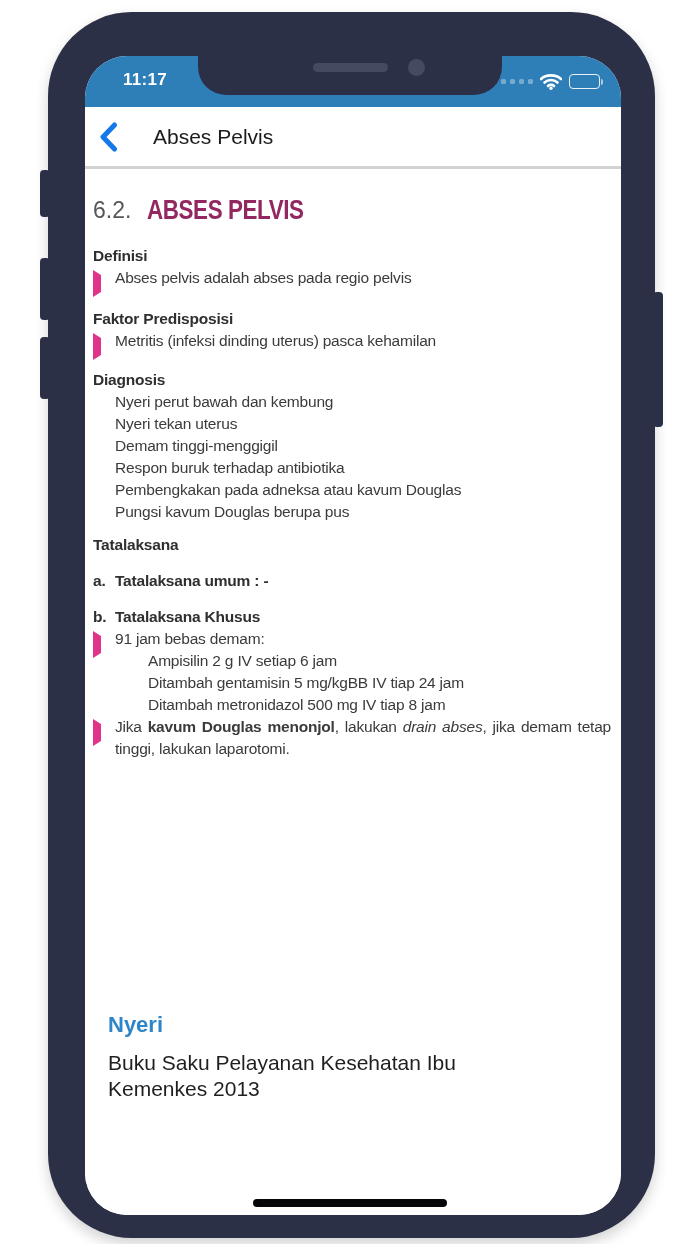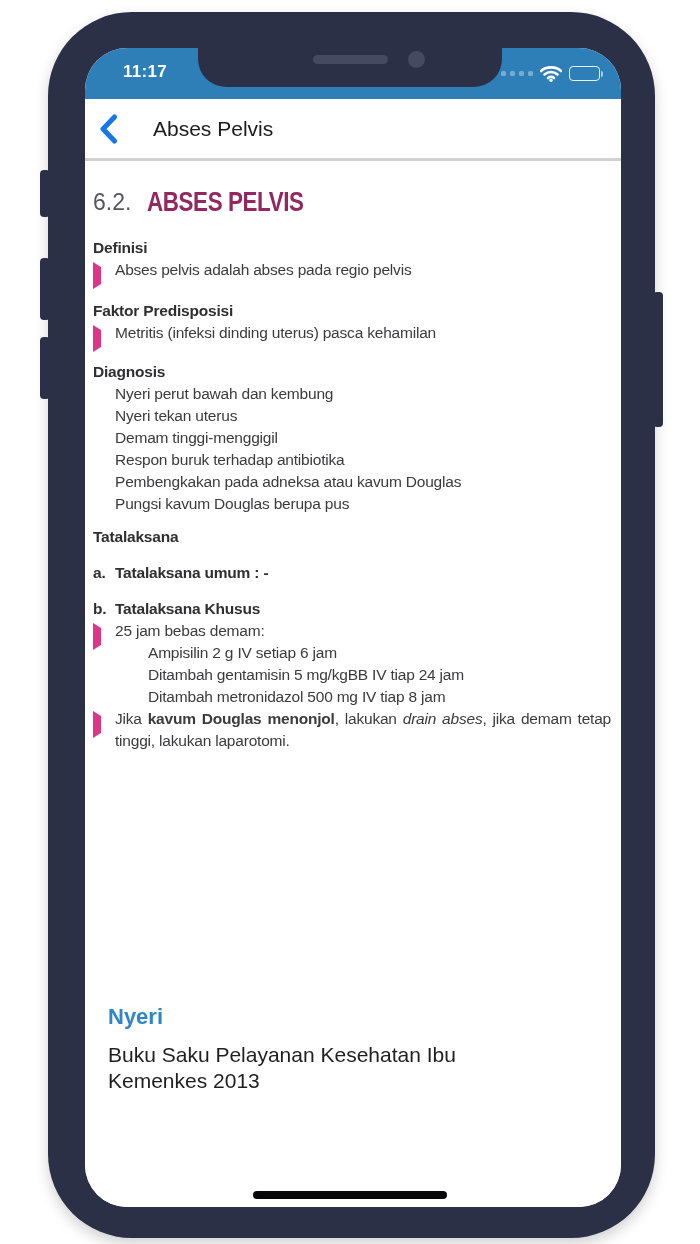--- a/index.html
+++ b/index.html
@@ -8,21 +8,21 @@
 
   
   .phone-frame { position:absolute; left:48px; top:12px; width:607px; height:1226px;
                  background:var(--frame); border-radius:84px; box-shadow:0 6px 14px rgba(0,0,0,.18); }
   .side-btn { position:absolute; background:var(--frame); border-radius:4px; }
   .btn-mute { left:40px; top:170px; width:10px; height:47px; }
   .btn-volup { left:40px; top:258px; width:10px; height:62px; }
   .btn-voldn { left:40px; top:337px; width:10px; height:62px; }
   .btn-power { left:653px; top:292px; width:10px; height:135px; }
 
-  .screen { position:absolute; left:85px; top:48px; width:536px; height:1159px;
+  .screen { position:absolute; left:85px; top:56px; width:536px; height:1159px;
             background:#ffffff; border-radius:42px; overflow:hidden; }
 
   
   .status-bar { position:absolute; left:0; top:0; width:536px; height:51px; background:var(--statusbar); }
   .time { position:absolute; left:38px; top:14px; color:#fff; font-size:17px; font-weight:bold; letter-spacing:.3px; }
   .sb-right { position:absolute; right:21px; top:0; height:51px; display:flex; align-items:center; gap:7px; }
   .sig-dots { display:flex; gap:4px; }
   .sig-dots i { width:5px; height:5px; border-radius:1.5px; background:rgba(255,255,255,.35); }
   .battery { position:relative; width:31px; height:15px; border:1.5px solid rgba(255,255,255,.9);
              border-radius:4px; padding:1.5px; }
@@ -177,21 +177,21 @@
         </div>
 
         <div class="lbl-row mt14">
           <span class="lbl">b.</span>
           <span>Tatalaksana Khusus</span>
         </div>
 
         <div class="b-row">
           <span class="b-marker"><span class="tri"></span></span>
           <span class="b-text">
-            <span style="display:block">25 jam bebas demam:</span>
+            <span style="display:block">91 jam bebas demam:</span>
             <span class="dot-row">
               <span class="dot-marker"><span class="dot"></span></span>
               <span>Ampisilin 2 g IV setiap 6 jam</span>
             </span>
             <span class="dot-row">
               <span class="dot-marker"><span class="dot"></span></span>
               <span>Ditambah gentamisin 5 mg/kgBB IV tiap 24 jam</span>
             </span>
             <span class="dot-row">
               <span class="dot-marker"><span class="dot"></span></span>

